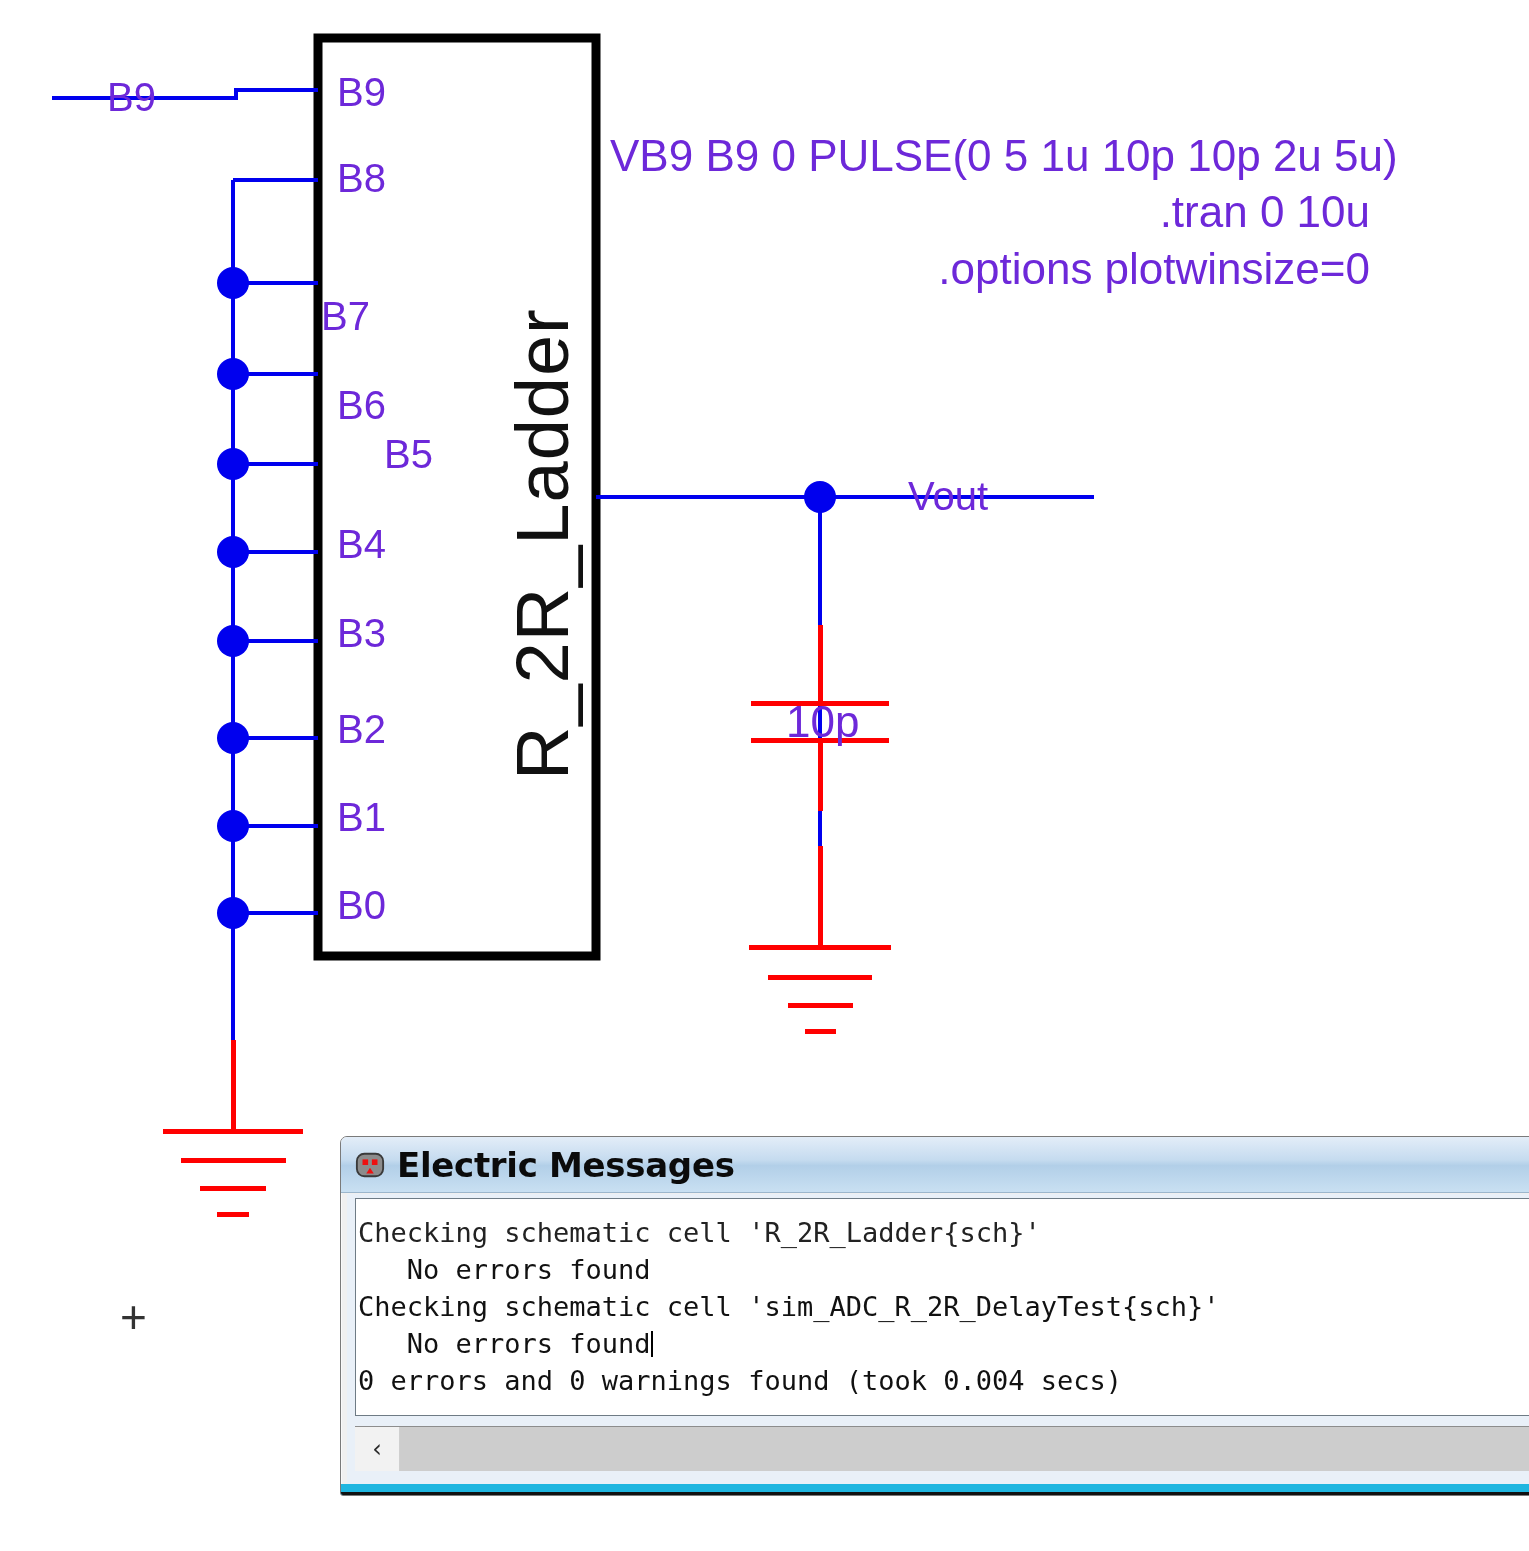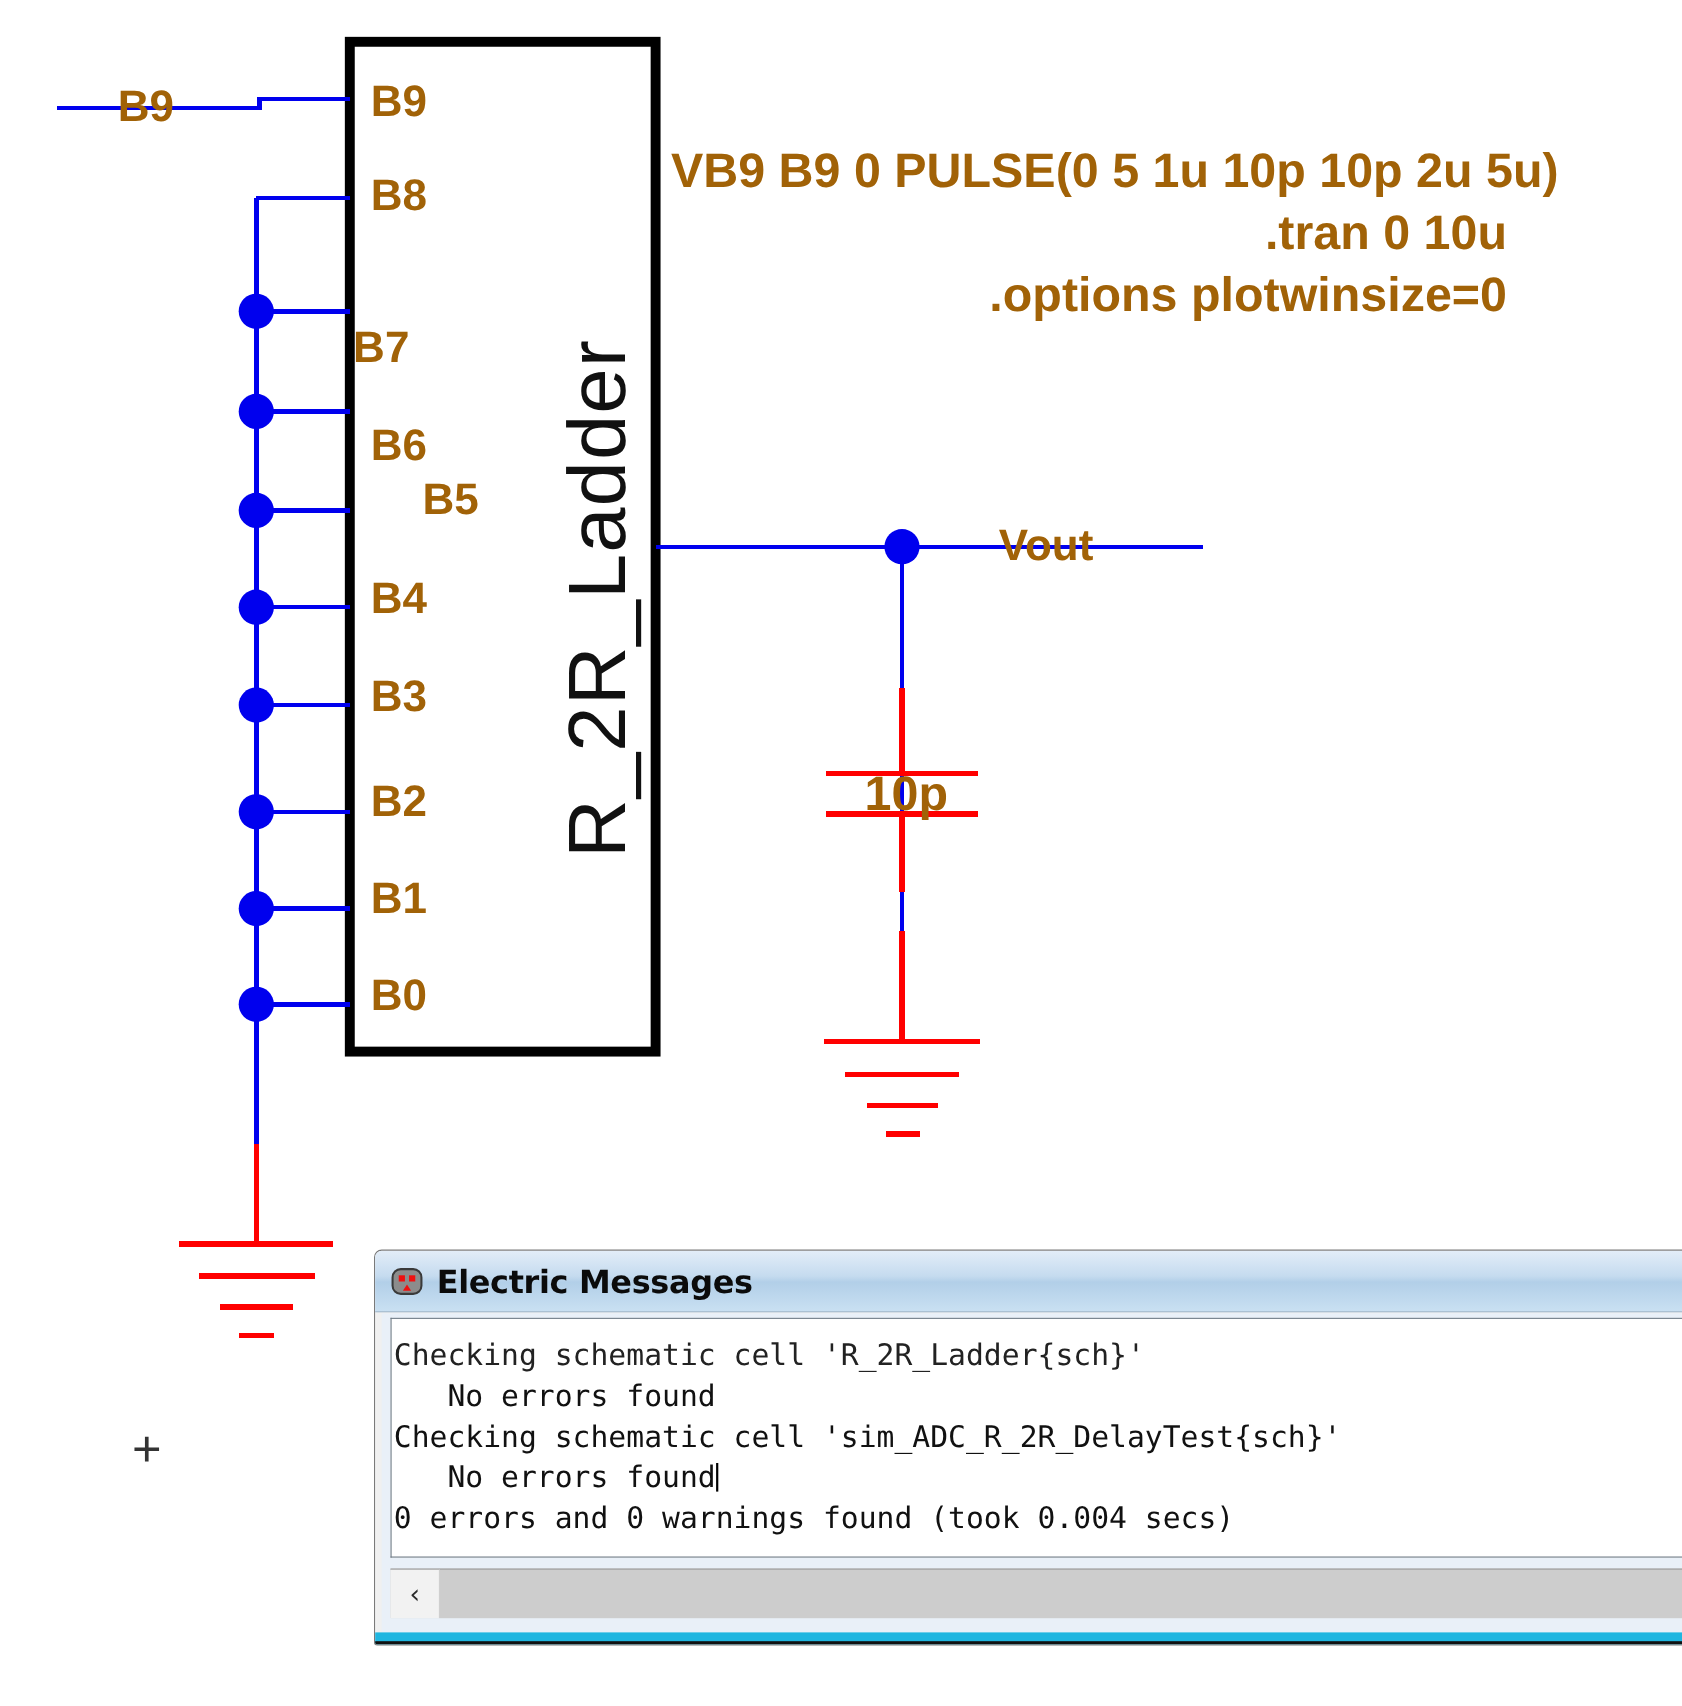--- a/index.html
+++ b/index.html
@@ -21,25 +21,24 @@
   #schematic {
     position: absolute;
     left: 0; top: 0;
     width: 1529px;
     height: 1551px;
   }
   .sch-svg { position:absolute; left:0; top:0; }
 
   .lbl {
     position: absolute;
-    color: #a16207;
+    color: #6d28d9;
     font-family: "Liberation Sans", sans-serif;
     white-space: nowrap;
     line-height: 1;
-    font-weight: bold;
   }
   .pin-lbl { font-size: 40px; }
   .net-lbl { font-size: 40px; }
   .cap-lbl { font-size: 44px; }
   .spice-lbl {
     font-size: 44px;
     line-height: 1.28;
     text-align: right;
   }
   .plus-mark {
@@ -83,21 +82,21 @@
     padding: 0 8px 0 14px;
     box-sizing: border-box;
   }
   #msg-icon {
     width: 30px; height: 30px;
     margin-right: 12px;
     flex: 0 0 auto;
   }
   #msg-title {
     font-family: "DejaVu Sans", sans-serif;
-    font-size: 29px;
+    font-size: 34px;
     color: #0b0b0b;
     font-weight: 600;
     letter-spacing: -0.3px;
   }
   #msg-body {
     position: absolute;
     left: 6px;
     top: 57px;
     right: 0;
     bottom: 8px;

